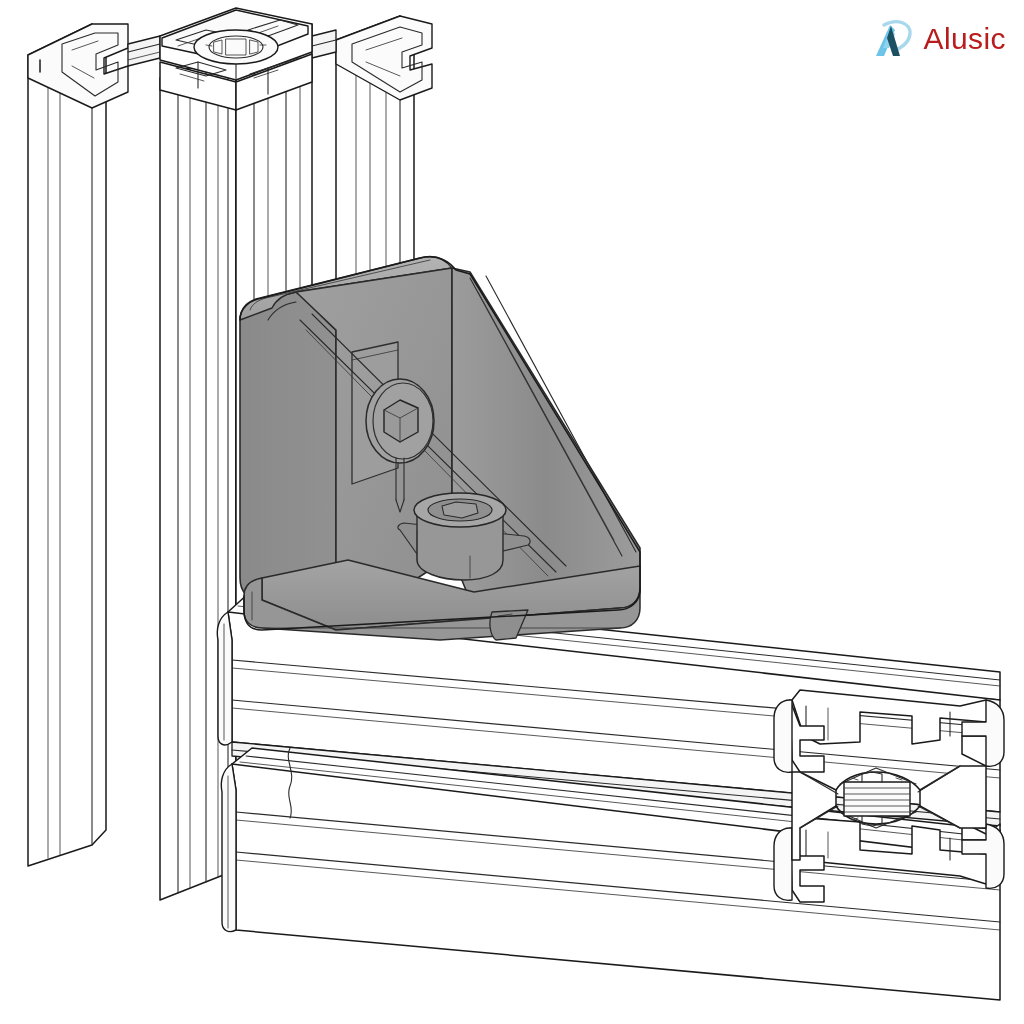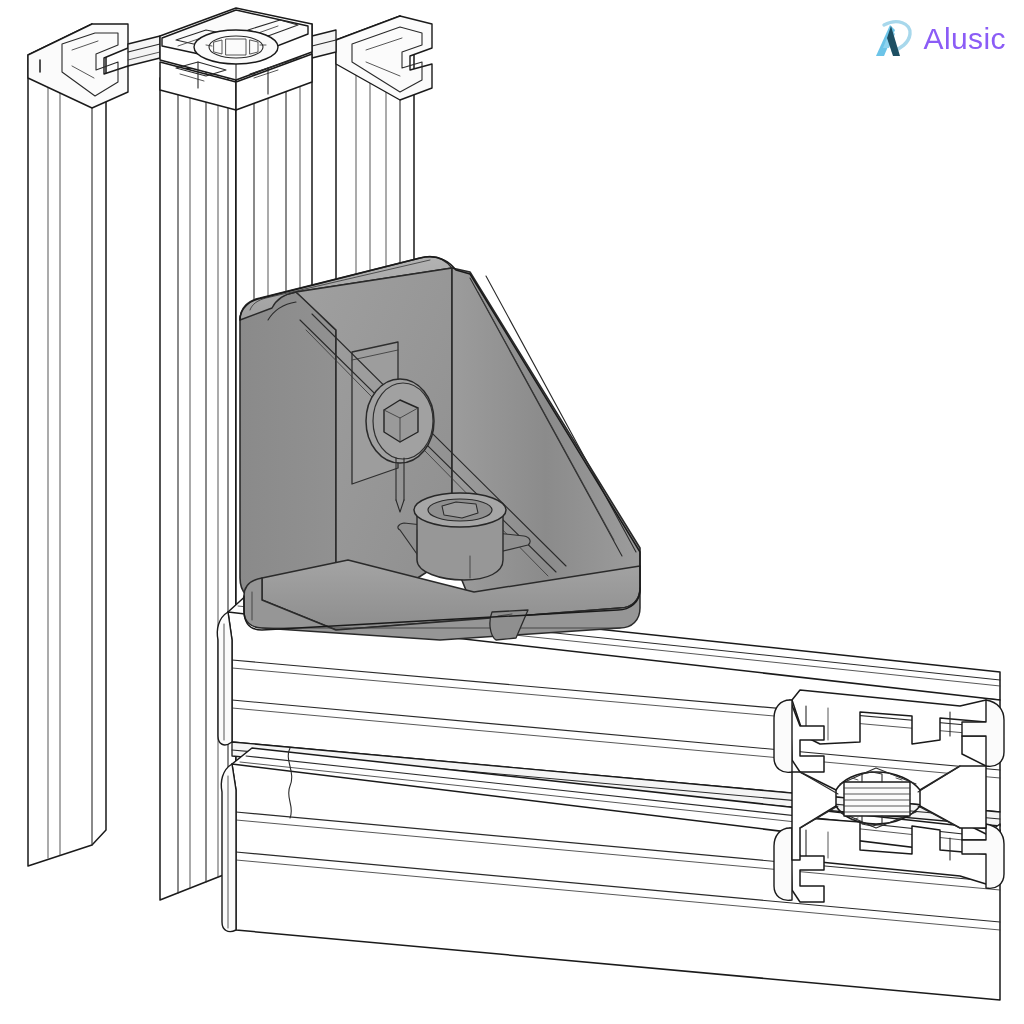--- a/index.html
+++ b/index.html
@@ -311,16 +311,16 @@
     <svg id="brand-mark" viewBox="0 0 46 46">
 
       <path d="M15,9 C28,2 42,7 41,18 C40,27 31,33 24,35" fill="none" stroke="#a8d8ec" stroke-width="3.4" stroke-linecap="round"></path>
 
       <path d="M21,9 L7,40 L15,40 L26,14 Z" fill="#6cc4e8"></path>
 
       <path d="M22,12 L14,32 L20,32 L26,18 Z" fill="#8fd3ef"></path>
 
       <path d="M22,10 L31,40 L24,40 L18,22 Z" fill="#1d4f63"></path>
     </svg>
-    <span id="brand-text" style="color: #8b5cf6;">Alusic</span>
+    <span id="brand-text" style="color: #b91c1c;">Alusic</span>
   </div>
 
 </div>
 
 </body></html>

